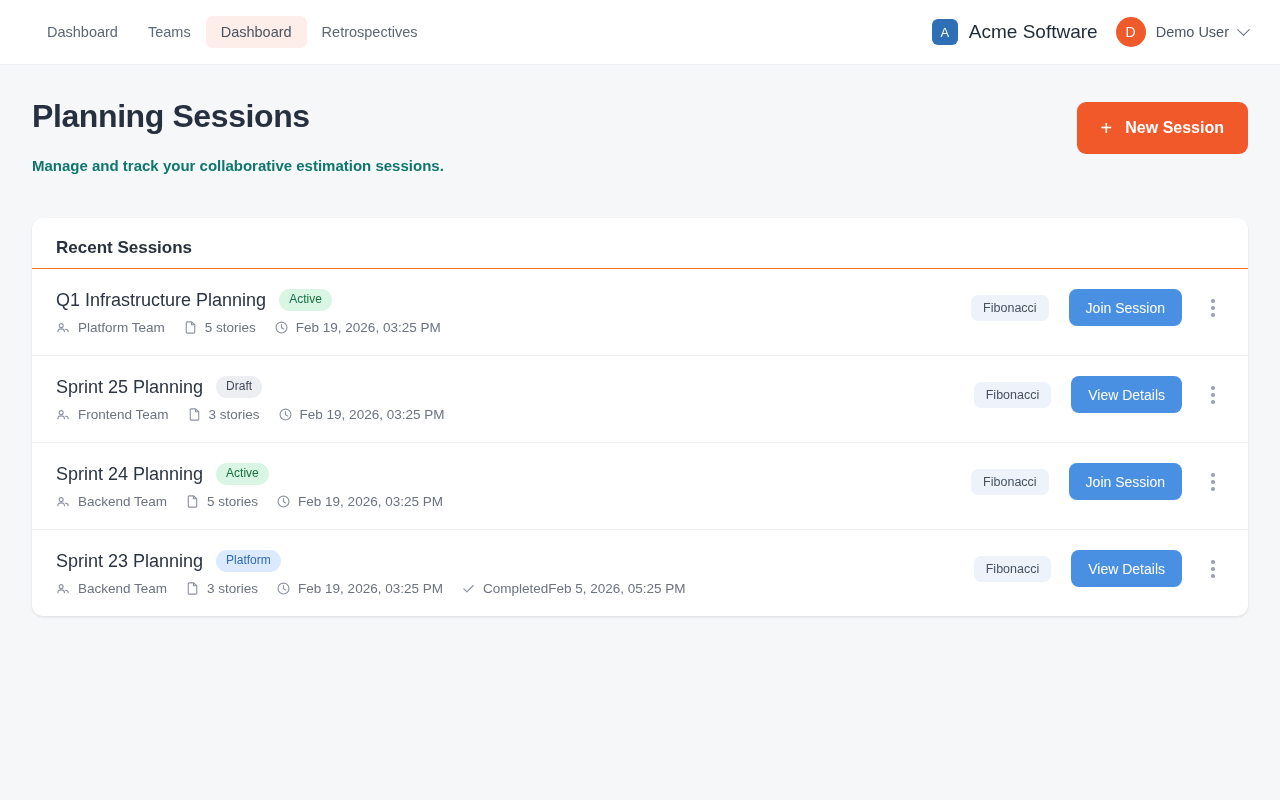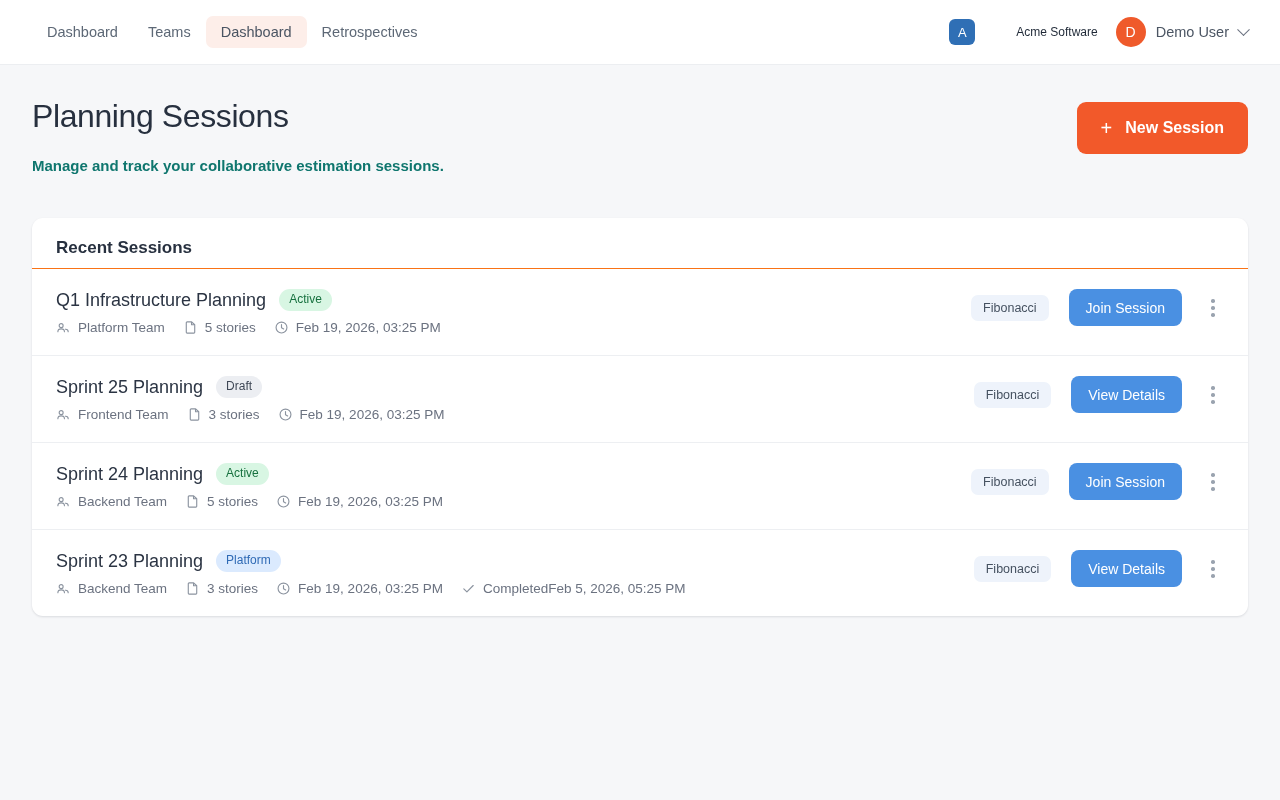--- a/index.html
+++ b/index.html
@@ -95,23 +95,22 @@
     width: 26px; height: 26px;
     background: #2f6fb5;
     border-radius: 6px;
     color: #fff;
     font-size: 13px;
     display: flex;
     align-items: center;
     justify-content: center;
   }
   .org-name {
-    font-size: 12px;
+    font-size: 19px;
     color: #1f2937;
-    margin-left: 30px;
   }
   .user {
     display: flex;
     align-items: center;
     gap: 10px;
     cursor: pointer;
   }
   .user-avatar {
     width: 30px; height: 30px;
     background: #ef5a2b;
@@ -137,21 +136,21 @@
   .page {
     padding: 0 32px;
   }
   .page-head {
     display: flex;
     align-items: flex-start;
     padding-top: 32px;
   }
   .page-title {
     font-size: 32px;
-    font-weight: normal;
+    font-weight: bold;
     color: #27303f;
     letter-spacing: -0.4px;
     line-height: 1.2;
   }
   .page-sub {
     font-size: 15px;
     color: #0f766e;
     margin-top: 22px;
     font-weight: bold;
   }

